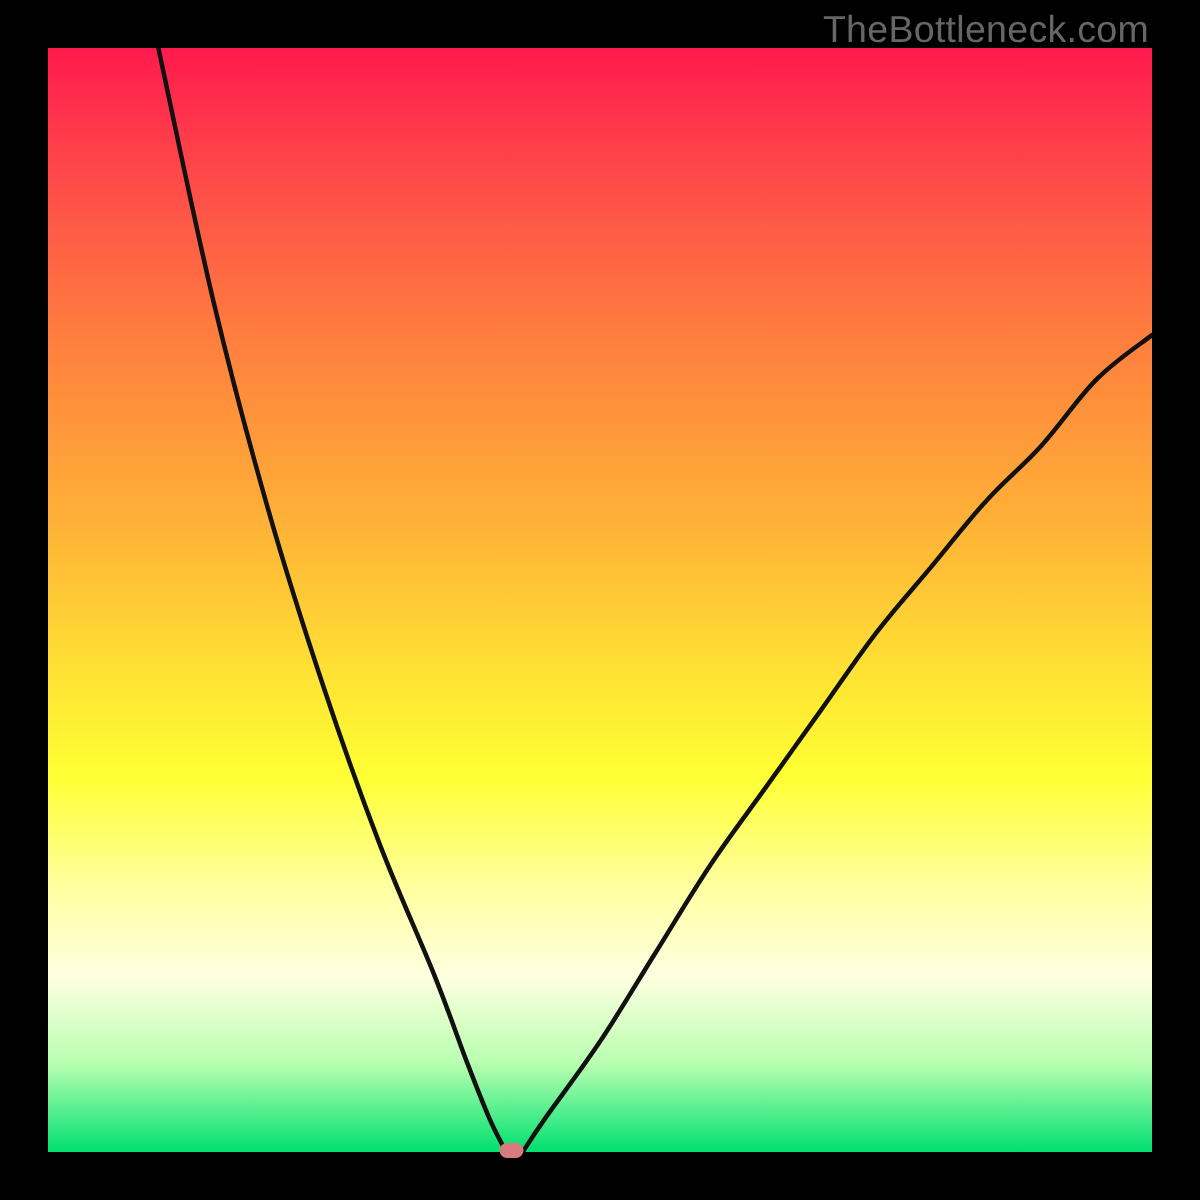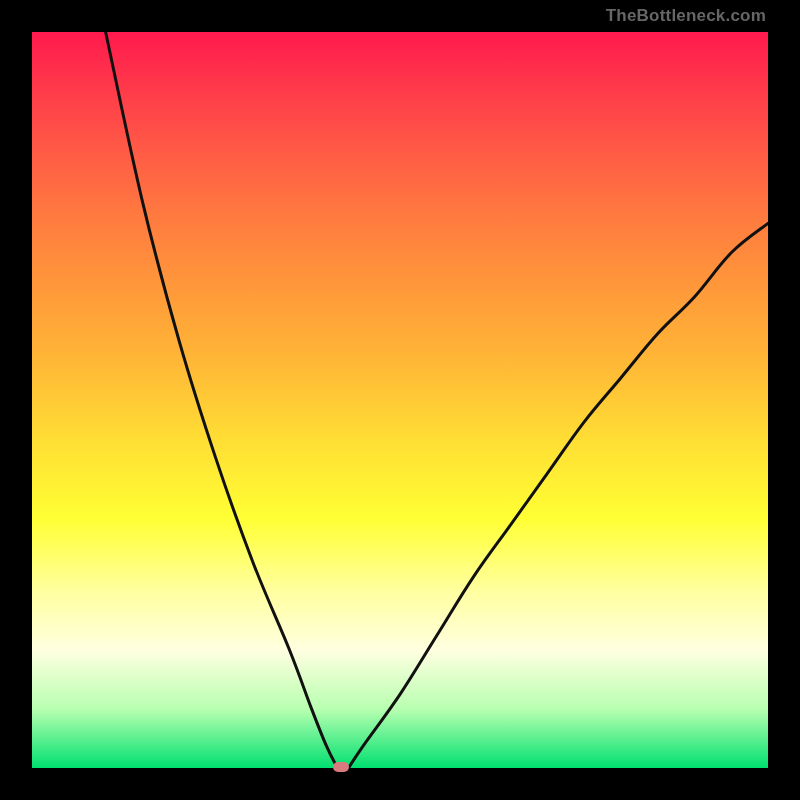--- a/index.html
+++ b/index.html
@@ -37,23 +37,23 @@
       #ffffe0 84%,
       #b8ffb0 92%,
       #00e070 100%
     );
   }
   .watermark {
     position: absolute;
     top: 6px;
     right: 34px;
     color: #666;
-    font-size: 17px;
+    font-size: 25px;
     letter-spacing: 0.2px;
-    font-weight: 700;
+    font-weight: 400;
   }
   svg.curve {
     position: absolute;
     left: 0;
     top: 0;
     width: 736px;
     height: 736px;
   }
   .marker {
     position: absolute;

